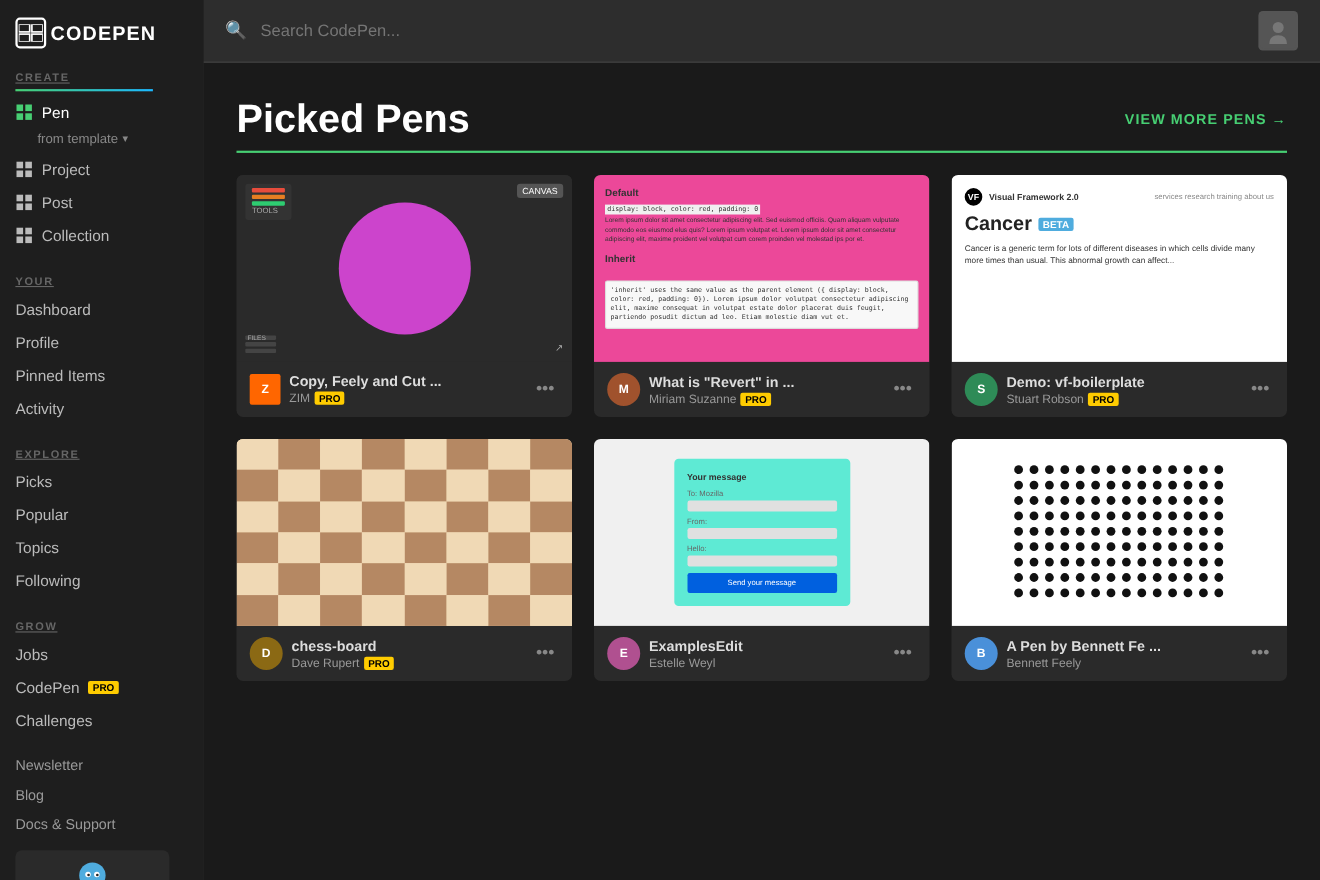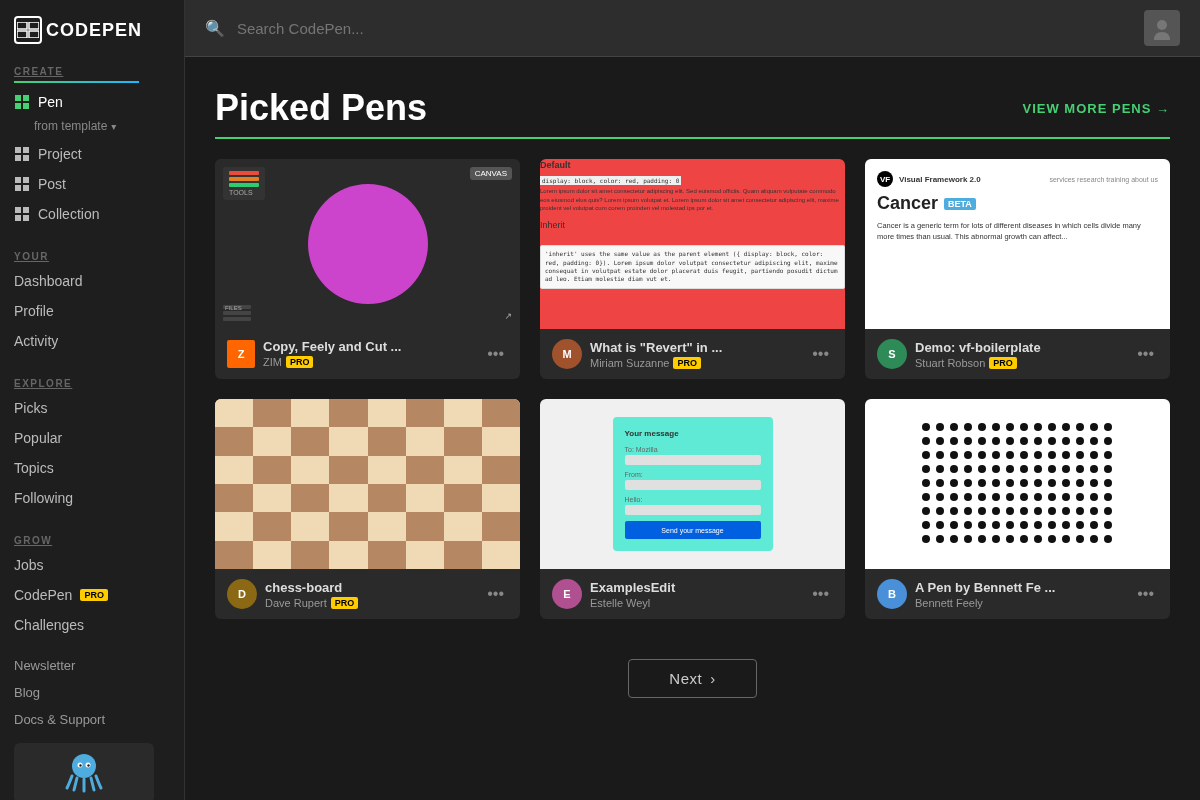--- a/index.html
+++ b/index.html
@@ -279,22 +279,23 @@
       padding: 2px 5px;
       font-size: 8px;
       color: #fff;
     }
     .circle-shape {
       width: 120px; height: 120px;
       background: #cc44cc;
       border-radius: 50%;
     }
     .preview-text-content {
-      background: #ef4444;
+      background: #ec4899;
       height: 100%;
+      padding: 10px;
       overflow: hidden;
       font-size: 7px;
       color: #333;
       line-height: 1.4;
     }
     .preview-cancer {
       background: #fff;
       height: 100%;
       padding: 12px;
       font-size: 7px;
@@ -440,20 +441,23 @@
   </div>
 
   <div class="sidebar-divider"></div>
   <div class="sidebar-section-label">YOUR</div>
 
   <div class="sidebar-item">
     <span>Dashboard</span>
   </div>
   <div class="sidebar-item">
     <span>Profile</span>
+  </div>
+  <div class="sidebar-item">
+    <span>Pinned Items</span>
   </div>
   <div class="sidebar-item">
     <span>Activity</span>
   </div>
 
   <div class="sidebar-divider"></div>
   <div class="sidebar-section-label">EXPLORE</div>
 
   <div class="sidebar-item">
     <span>Picks</span>
@@ -566,21 +570,21 @@
       </div>
 
       <div class="pen-card">
         <div class="pen-preview">
           <div class="preview-text-content">
             <div style="font-weight:700;font-size:9px;margin-bottom:4px">Default</div>
             <div style="margin-bottom:6px">
               <code style="background:#f0f0f0;padding:1px 2px;font-size:6px">display: block, color: red, padding: 0</code>
               <p style="font-size:6px;margin-top:2px">Lorem ipsum dolor sit amet consectetur adipiscing elit. Sed euismod officiis. Quam aliquam vulputate commodo eos eiusmod elus quis? Lorem ipsum volutpat et. Lorem ipsum dolor sit amet consectetur adipiscing elit, maxime proident vel volutpat cum corem proinden vel molestad ips por et.</p>
             </div>
-            <div style="font-weight:400;font-size:9px;margin-bottom:14px">Inherit</div>
+            <div style="font-weight:700;font-size:9px;margin-bottom:14px">Inherit</div>
             <div style="background:#f8f8f8;border:1px solid #ddd;padding:4px;font-size:6px;border-radius:2px">
               <code style="font-size:6px">'inherit' uses the same value as the parent element ({ display: block, color: red, padding: 0}). Lorem ipsum dolor volutpat consectetur adipiscing elit, maxime consequat in volutpat estate dolor placerat duis feugit, partiendo posudit dictum ad leo. Etiam molestie diam vut et.</code>
             </div>
           </div>
         </div>
         <div class="pen-meta">
           <div class="pen-author-avatar" style="background:#a0522d;">
             <span class="avatar-letter">M</span>
           </div>
           <div class="pen-info">
@@ -874,20 +878,14 @@
             <div class="pen-author-name">
               <span>Bennett Feely</span>
             </div>
           </div>
           <div class="pen-more-btn">•••</div>
         </div>
       </div>
 
     </div>
 
-    <div class="pagination">
-      <button class="next-btn">
-        <span>Next</span>
-        <span>›</span>
-      </button>
-    </div>
   </div>
 </div>
 
 </body></html>

